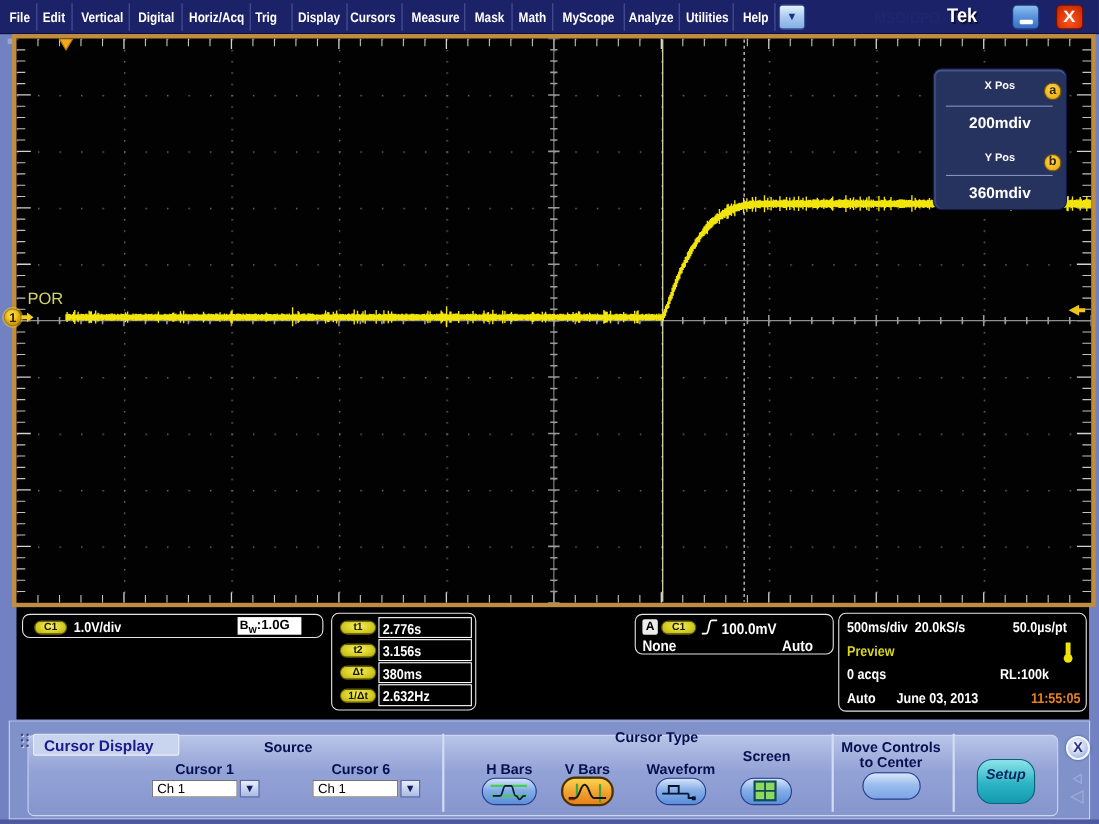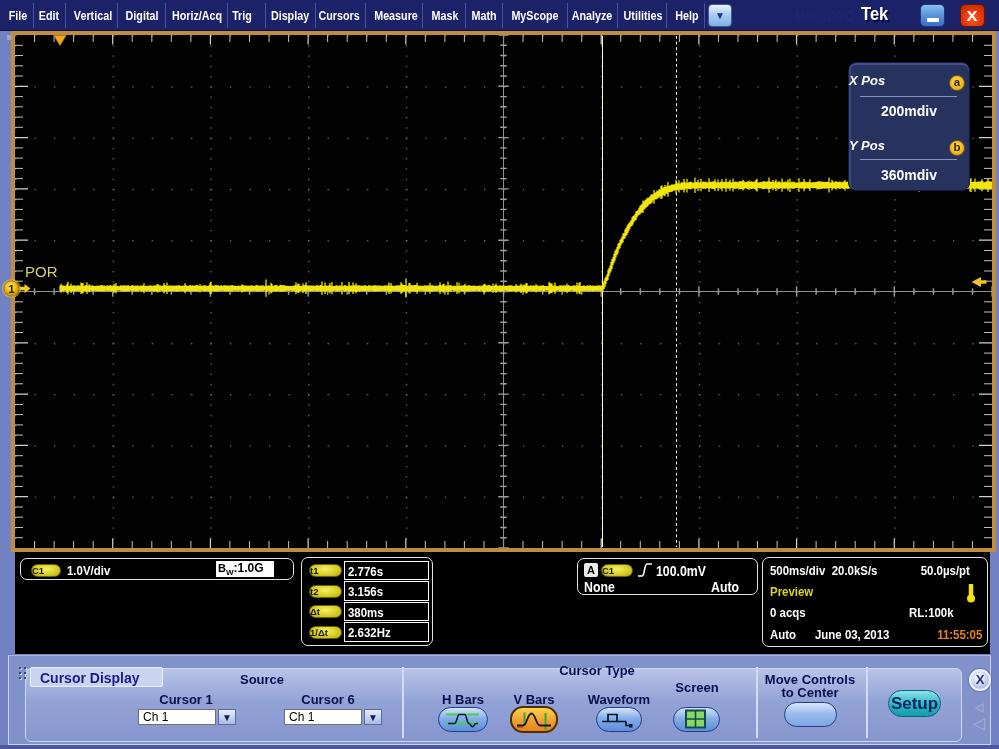--- a/index.html
+++ b/index.html
@@ -12,44 +12,44 @@
 #minb{position:absolute;left:920px;top:4px;width:25px;height:23px;border-radius:5px;background:linear-gradient(#8cc0f0,#5d96dc 45%,#3a6cc4);border:1px solid #1a3a80;}
 #minb i{position:absolute;left:6px;top:13px;width:12px;height:3.5px;background:#fff;border-radius:1px;}
 #clsb{position:absolute;left:960px;top:4px;width:25px;height:23px;border-radius:5px;background:radial-gradient(circle at 50% 65%,#ff5a20 0%,#e03808 55%,#b82404 100%);border:1px solid #701000;color:#fff;font-weight:bold;font-size:15px;text-align:center;line-height:22px;}
 #clsb b{display:inline-block;transform:scaleX(1.1);}
 
 #plotborder{position:absolute;left:11px;top:31px;width:985px;height:521px;background:#c18d3c;}
 #plot{position:absolute;left:4px;top:4px;width:977px;height:513px;background:#020202;}
 #por{position:absolute;left:10px;top:228px;color:#d2d26e;font-size:15px;}
 
 #popup{position:absolute;left:848px;top:62px;width:122px;height:129px;background:#27335f;border:1px solid #121a42;border-radius:8px;box-shadow:inset 0 2px 0 #46538a,inset 2px 0 0 #3a4778;color:#fff;font-weight:bold;}
-#popup .lbl{position:absolute;width:100%;text-align:left;font-size:13px;font-style:italic;}
+#popup .lbl{position:absolute;width:100%;text-align:center;font-size:10px;}
 #popup .val{position:absolute;width:100%;text-align:center;font-size:14px;}
 #popup .sep{position:absolute;left:11px;width:97px;height:1px;background:#8791c2;}
 .abcirc{position:absolute;left:100px;width:16px;height:16px;border-radius:50%;background:radial-gradient(circle at 45% 40%,#ffdf55,#eeb01e 65%,#d3960f);border:1.5px solid #7a5c06;color:#332400;font-size:11.5px;font-weight:bold;text-align:center;line-height:13.5px;}
 
 #strip{position:absolute;left:15px;top:552px;width:975px;height:102px;background:#000;}
 .sbox{position:absolute;background:#000;border:1.5px solid #e4e4e4;border-radius:7px;}
-.pill{position:absolute;height:13px;border-radius:7px;background:radial-gradient(ellipse at 50% 38%,#f4ef6a 0%,#d8cf25 55%,#b0a810 100%);border:1px solid #6a6408;color:#1a1800;font-size:9.5px;font-weight:bold;line-height:12px;}
+.pill{position:absolute;height:13px;border-radius:7px;background:radial-gradient(ellipse at 50% 38%,#f4ef6a 0%,#d8cf25 55%,#b0a810 100%);border:1px solid #6a6408;color:#1a1800;font-size:9.5px;font-weight:bold;text-align:center;line-height:12px;}
 .wt{position:absolute;color:#fff;font-weight:bold;font-size:13px;white-space:nowrap;transform:scaleX(.88);transform-origin:0 50%;}
 .wtr{position:absolute;color:#fff;font-weight:bold;font-size:13px;white-space:nowrap;transform:scaleX(.88);transform-origin:100% 50%;}
 .vcell{position:absolute;left:42px;width:85px;height:19.5px;background:#000;border:1px solid #fff;}
 .vcell span{position:absolute;left:3px;top:2px;color:#fff;font-weight:bold;font-size:13px;transform:scaleX(.88);transform-origin:0 0;white-space:nowrap;}
 
 #panel{position:absolute;left:8px;top:655px;width:983px;height:90px;background:#8191c9;border:1px solid #c9d3ee;border-top-color:#aab6de;}
 #ipanel{position:absolute;left:16px;top:12px;width:937px;height:74px;background:linear-gradient(#b9c4e8,#93a2d6 45%,#8696ce);border:1px solid #ccd6f0;border-radius:6px;}
 #tab{position:absolute;left:21px;top:11px;width:133px;height:20px;background:#c9d4ee;border:1px solid #e8eef8;border-radius:2px;}
 #tab b{position:absolute;left:9px;top:2px;color:#1b1b8e;font-size:14px;font-weight:bold;white-space:nowrap;}
 .plbl{position:absolute;color:#041050;font-weight:bold;font-size:13px;white-space:nowrap;transform:translateX(-50%);}
 .psep{position:absolute;width:1.5px;background:#d2dcf4;}
 .combo{position:absolute;width:78px;height:16px;background:#fff;border:1px solid #707070;color:#000;font-size:12px;padding-left:4px;line-height:14px;}
 .dbtn{position:absolute;width:18px;height:16px;background:linear-gradient(#e8eefc,#aabbe2);border:1px solid #5a68a8;color:#121c5c;font-size:10px;text-align:center;line-height:15px;}
 .oval{position:absolute;width:50px;height:25px;border-radius:13px;background:linear-gradient(#d3e4f8,#85aee8 45%,#5b8ed8);border:1.5px solid #263b8c;}
 .oval.sel{background:linear-gradient(#fcd44a,#f0a030 55%,#e6821a);border:2px solid #4a3000;}
-#setupb{position:absolute;left:888px;top:690px;width:53px;height:27px;border-radius:14px;background:linear-gradient(#8ce4ea,#2cb4c4 55%,#149aae);border:1px solid #0a6078;color:#08265e;font-weight:bold;font-size:17px;text-align:center;line-height:25px;}
+#setupb{position:absolute;left:888px;top:690px;width:53px;height:41px;border-radius:14px;background:linear-gradient(#8ce4ea,#2cb4c4 55%,#149aae);border:1px solid #0a6078;color:#08265e;font-weight:bold;font-size:13px;text-align:center;line-height:25px;font-style:italic;}
 #xbtn{position:absolute;left:969px;top:669px;width:22px;height:22px;border-radius:50%;background:radial-gradient(circle at 42% 35%,#ffffff,#c3cfec 55%,#8d9ed4);border:2px solid #f0f4fc;box-shadow:0 0 2px #39457f;color:#252d83;font-weight:bold;font-size:13px;text-align:center;line-height:18px;}
 #dots i{position:absolute;width:2px;height:2px;background:#39457f;box-shadow:1px 1px 0 #c8d2ec;}
 </style></head><body>
 <div id="menu">
     <span class="mi" style="left:17.5px">File</span>
     <span class="mi" style="left:49px">Edit</span>
     <span class="mi" style="left:93px">Vertical</span>
     <span class="mi" style="left:141.5px">Digital</span>
     <span class="mi" style="left:197px">Horiz/Acq</span>
     <span class="mi" style="left:242px">Trig</span>

